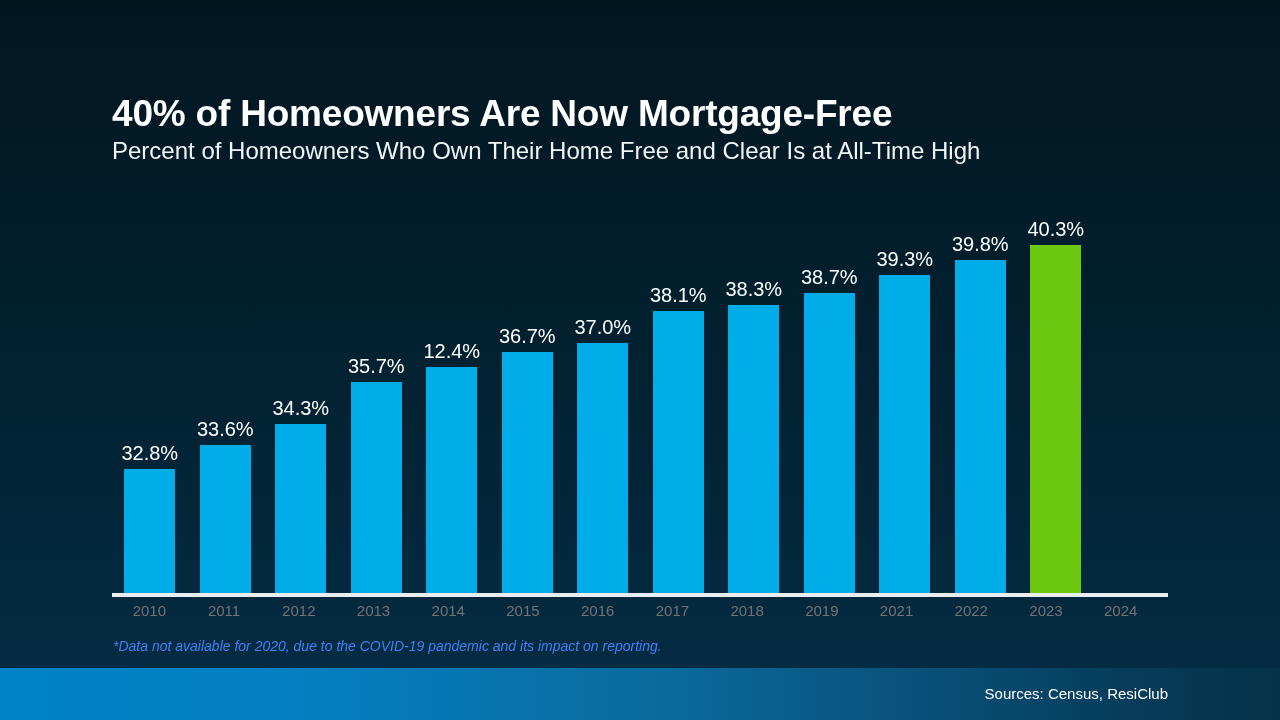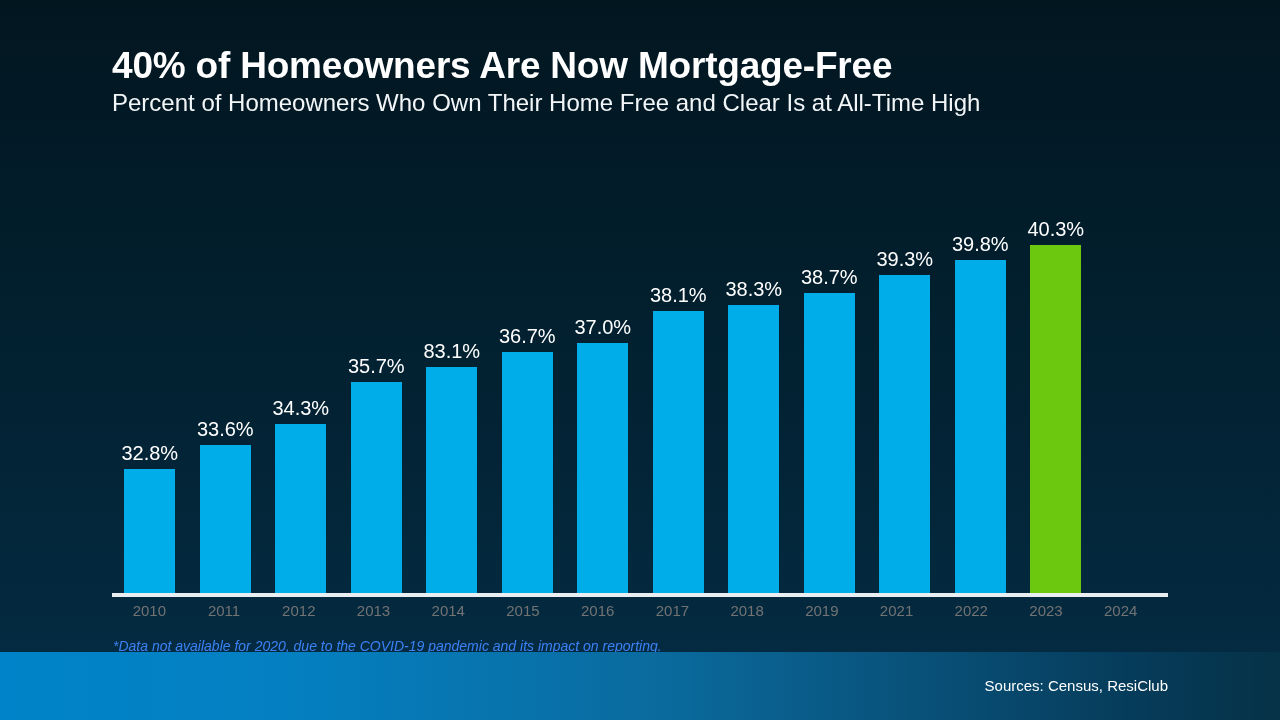--- a/index.html
+++ b/index.html
@@ -7,21 +7,21 @@
   body {
     font-family:"Liberation Sans", sans-serif;
     background:linear-gradient(180deg,#021620 0%, #02202f 45%, #042a40 88%, #052e46 100%);
     position:relative;
   }
 
   
   #header { position:absolute; left:112px; top:44px; width:1100px; }
   #chart-title {
     font-size:37px; font-weight:bold; color:#ffffff;
-    letter-spacing:-0.2px; line-height:44px; white-space:nowrap;
+    letter-spacing:-0.2px; line-height:44px; white-space:nowrap;margin-top:48px;
   }
   #chart-subtitle {
     font-size:24px; font-weight:normal; color:#f2f6f8;
     line-height:30px; white-space:nowrap;
   }
 
   
   #plot { position:absolute; left:112px; top:175px; width:1060px; height:422px; }
 
   #bars-row {
@@ -53,21 +53,21 @@
 
   
   #footnote {
     position:absolute; left:113px; top:637px;
     font-size:14px; font-style:italic; color:#3b82f6; line-height:18px;
     white-space:nowrap;
   }
 
   
   #footer {
-    position:absolute; left:0; bottom:0; width:1280px; height:68px;
+    position:absolute; left:0; bottom:0; width:1280px; height:52px;
     background:linear-gradient(90deg,#0083c8 0%, #0480c2 22%, #0a6a9d 52%, #084e75 74%, #063c5b 88%, #053247 100%);
     text-decoration:underline;
   }
   #footer-sources {
     position:absolute; right:112px; top:50%; transform:translateY(-50%);
     font-size:15px; color:#ffffff; line-height:20px; white-space:nowrap;
   }
 </style>
 </head>
 <body>
@@ -89,21 +89,21 @@
       </div>
       <div class="bar-slot">
         <div class="bar-value">34.3%</div>
         <div class="bar-rect" style="height: 173.1px;"></div>
       </div>
       <div class="bar-slot">
         <div class="bar-value">35.7%</div>
         <div class="bar-rect" style="height: 214.8px;"></div>
       </div>
       <div class="bar-slot">
-        <div class="bar-value">83.1%</div>
+        <div class="bar-value">12.4%</div>
         <div class="bar-rect" style="height: 229.8px;"></div>
       </div>
       <div class="bar-slot">
         <div class="bar-value">36.7%</div>
         <div class="bar-rect" style="height: 244.7px;"></div>
       </div>
       <div class="bar-slot">
         <div class="bar-value">37.0%</div>
         <div class="bar-rect" style="height: 253.6px;"></div>
       </div>

